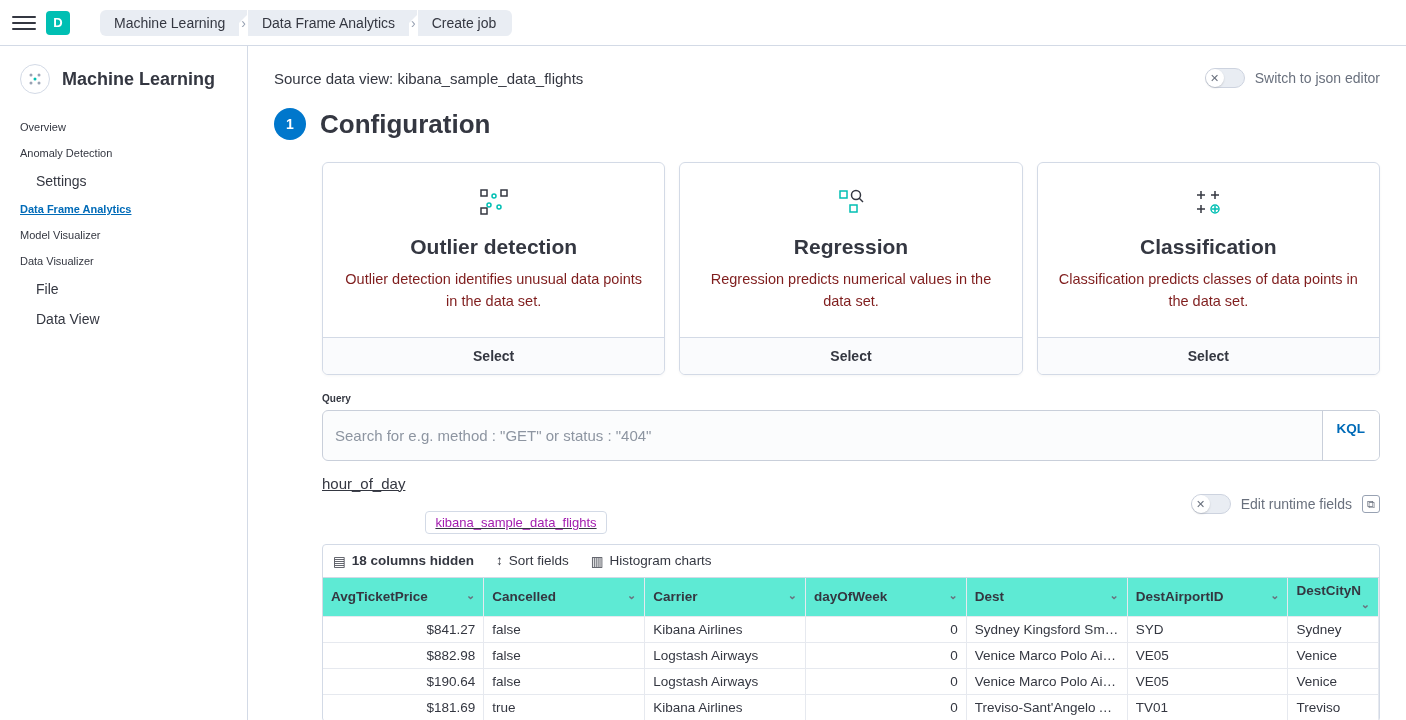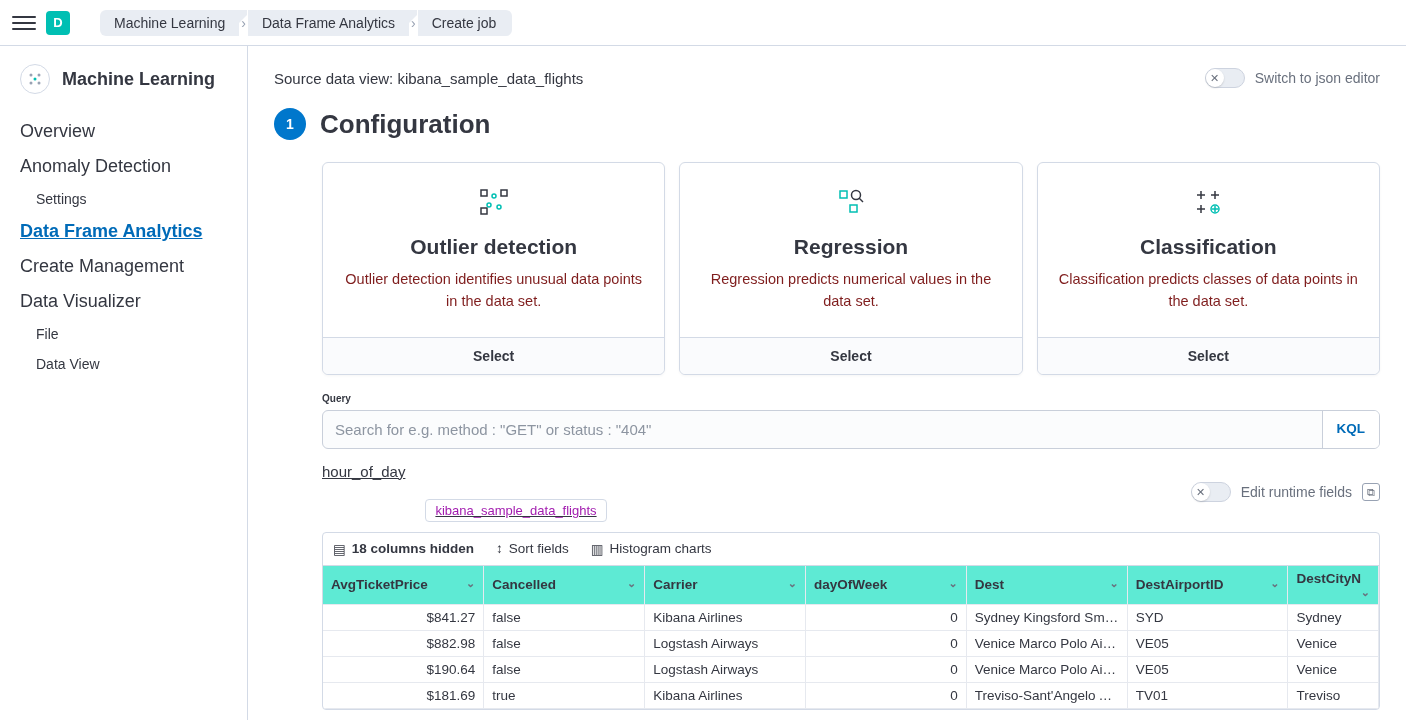--- a/index.html
+++ b/index.html
@@ -16,21 +16,21 @@
   content: ""; position: absolute; right: -8px; top: 0; bottom: 0; width: 16px;
   background: linear-gradient(135deg, #e9edf3 49%, transparent 51%);
 }
 .bc-sep { color: #98a2b3; padding: 0 2px; }
 .layout { display: flex; height: calc(100vh - 46px); }
 .sidebar { width: 248px; border-right: 1px solid #d3dae6; padding: 18px 0; }
 .side-head { display: flex; align-items: center; gap: 12px; padding: 0 20px 20px; }
 .side-icon { width: 30px; height: 30px; border: 1px solid #d3dae6; border-radius: 50%; display: flex; align-items: center; justify-content: center; font-size: 14px; color: #69707d; }
 .side-title { font-size: 18px; font-weight: 700; }
 .side-nav { list-style: none; }
-.side-nav li { padding: 7px 20px; font-size: 18px; cursor: pointer; }
+.side-nav li { padding: 7px 20px; font-size: 11px; cursor: pointer; }
 .side-nav li.sub { padding-left: 36px; font-size: 14px; }
 .side-nav li.active { }
 .side-nav li.active a { color: #006bb8; font-weight: 700; text-decoration: underline; }
 .side-nav a { color: #343741; text-decoration: none; }
 .main { flex: 1; padding: 22px 26px 0 26px; overflow-y: auto; overflow-x: hidden; }
 .source-row { display: flex; justify-content: space-between; align-items: center; margin-bottom: 20px; }
 .source-text { font-size: 15px; }
 .toggle-wrap { display: flex; align-items: center; gap: 10px; color: #69707d; font-size: 14px; }
 .switch { width: 40px; height: 20px; background: #e9edf3; border-radius: 10px; position: relative; cursor: pointer; border: 1px solid #cdd3df; }
 .switch-knob { width: 18px; height: 18px; background: #fff; border-radius: 50%; position: absolute; top: 0; left: 0; box-shadow: 0 1px 2px rgba(0,0,0,0.15); display: flex; align-items: center; justify-content: center; font-size: 11px; color: #69707d; }
@@ -39,21 +39,21 @@
 .step-title { font-size: 26px; font-weight: 700; }
 .cards { display: flex; gap: 14px; margin-left: 48px; margin-bottom: 18px; }
 .card { flex: 1; border: 1px solid #d3dae6; border-radius: 6px; display: flex; flex-direction: column; min-width: 0; box-shadow: 0 1px 3px rgba(0,0,0,0.04); }
 .card-body { padding: 24px 20px; text-align: center; flex: 1; display: flex; flex-direction: column; align-items: center; }
 .card-icon { height: 30px; display: flex; align-items: center; justify-content: center; margin-bottom: 18px; }
 .card-title { font-size: 21px; font-weight: 700; margin-bottom: 10px; }
 .card-desc { font-size: 14.5px; color: #7f1d1d; line-height: 1.5; }
 .card-foot { border-top: 1px solid #d3dae6; background: #fafbfd; text-align: center; padding: 10px; font-weight: 700; cursor: pointer; border-bottom-left-radius: 6px; border-bottom-right-radius: 6px; }
 .section-label { font-size: 10px; font-weight: 700; margin-left: 48px; margin-bottom: 6px; }
 .query-row { margin-left: 48px; display: flex; border: 1px solid #c9cfda; border-radius: 6px; overflow: hidden; background: #fbfcfd; margin-bottom: 14px; }
-.query-input { flex: 1; border: none; background: transparent; padding: 10px 12px; font-size: 15px; outline: none; }
+.query-input { flex: 1; border: none; background: transparent; padding: 16px 12px; font-size: 15px; outline: none; }
 .query-input::placeholder { color: #8d95a1; }
 .kql { border-left: 1px solid #c9cfda; padding: 10px 14px; color: #006bb8; font-weight: 600; font-size: 13.5px; cursor: pointer; background: #fff; }
 .runtime-row { margin-left: 48px; display: flex; justify-content: space-between; align-items: center; }
 .runtime-left { display: flex; flex-direction: row; gap: 20px; text-decoration: underline; }
 .runtime-name { font-size: 15px; margin-bottom: 8px; }
 .chip { display: inline-block; border: 1px solid #d3dae6; border-radius: 4px; padding: 3px 9px; font-size: 13px; color: #a21caf; width: fit-content; margin-top: 36px; }
 .runtime-right { display: flex; align-items: center; gap: 10px; color: #69707d; }
 .copy-icon { width: 18px; height: 18px; border: 1px solid #98a2b3; border-radius: 3px; display: flex; align-items: center; justify-content: center; font-size: 11px; cursor: pointer; }
 .table-wrap { margin-left: 48px; margin-top: 10px; border: 1px solid #d3dae6; border-radius: 4px; overflow: hidden; }
 .table-toolbar { display: flex; gap: 22px; padding: 8px 10px; border-bottom: 1px solid #d3dae6; font-size: 13.5px; }
@@ -97,21 +97,21 @@
             <circle cx="9" cy="9" r="1.5" fill="#00bfb3"></circle>
           </svg>
       </div>
       <div class="side-title">Machine Learning</div>
     </div>
     <ul class="side-nav" id="side-nav">
         <li><a href="#">Overview</a></li>
         <li><a href="#">Anomaly Detection</a></li>
         <li class="sub"><a href="#">Settings</a></li>
         <li class="active"><a href="#">Data Frame Analytics</a></li>
-        <li><a href="#">Create Management</a></li>
+        <li><a href="#">Model Visualizer</a></li>
         <li><a href="#">Data Visualizer</a></li>
         <li class="sub"><a href="#">File</a></li>
         <li class="sub"><a href="#">Data View</a></li>
       </ul>
   </div>
 
   <div class="main">
     <div class="source-row">
       <div class="source-text">Source data view: kibana_sample_data_flights</div>
       <div class="toggle-wrap">

